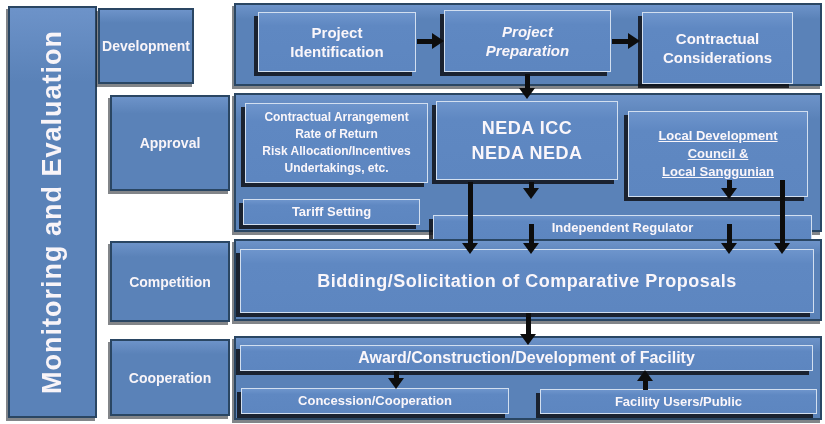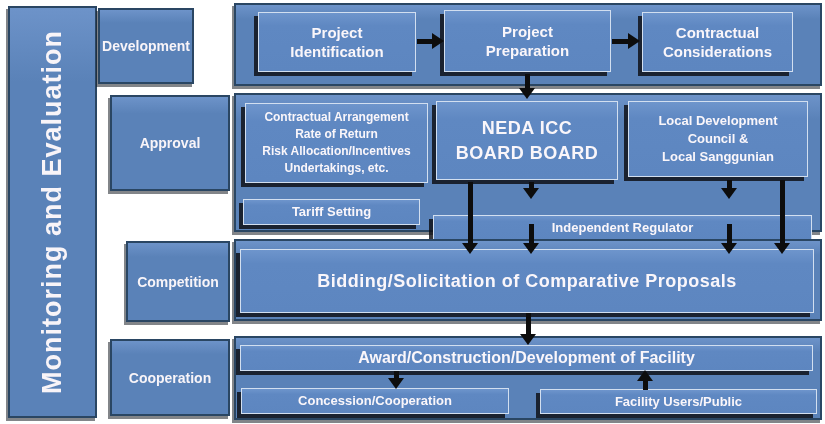--- a/index.html
+++ b/index.html
@@ -76,51 +76,51 @@
   <div class="vbar bluebox">
     <span class="vtext">Monitoring and Evaluation</span>
   </div>
 
   <div class="label-box bluebox" style="left:98px; top:8px;   width:96px; height:76px;">
       <span>Development</span>
     </div>
   <div class="label-box bluebox" style="left:110px; top:95px;  width:120px; height:96px;">
       <span>Approval</span>
     </div>
-  <div class="label-box bluebox" style="left:126px; top:241px; width:104px; height:81px;">
+  <div class="label-box bluebox" style="left:110px; top:241px; width:120px; height:81px;">
       <span>Competition</span>
     </div>
   <div class="label-box bluebox" style="left:110px; top:339px; width:120px; height:77px;">
       <span>Cooperation</span>
     </div>
 
   <div class="panel bluebox" style="left:234px; top:3px; width:588px; height:83px;">
     <div class="inner t15" style="left:22px;  top:7px; width:158px; height:60px; padding:0 8px;">
       <span>Project Identification</span>
     </div>
-    <div class="inner t15" style="left:208px; top:5px; width:167px; height:62px; padding:0 14px;">
+    <div class="inner t15" style="left:208px; top:5px; width:167px; height:62px; padding:0 14px;font-style:italic;">
       <span>Project Preparation</span>
     </div>
-    <div class="inner t15" style="left:406px; top:7px; width:151px; height:60px; padding:0 6px;">
+    <div class="inner t15" style="left:406px; top:7px; width:151px; height:72px; padding:0 6px;">
       <span>Contractual Considerations</span>
     </div>
   </div>
 
   <div class="panel bluebox" style="left:234px; top:93px; width:588px; height:139px;">
     <div class="inner t11" style="left:9px; top:8px; width:183px; height:80px;">
       <div>Contractual Arrangement</div>
       <div>Rate of Return</div>
       <div>Risk Allocation/Incentives</div>
       <div>Undertakings, etc.</div>
     </div>
     <div class="inner t18" style="left:200px; top:6px; width:182px; height:79px;">
       <div>NEDA ICC</div>
-      <div>BOARD BOARD</div>
+      <div>NEDA NEDA</div>
     </div>
-    <div class="inner t13" style="left:392px; top:6px; width:180px; height:76px;">
+    <div class="inner t13" style="left:392px; top:16px; width:180px; height:86px;text-decoration:underline;">
       <div>Local Development</div>
       <div>Council &amp;</div>
       <div>Local Sanggunian</div>
     </div>
     <div class="inner t13b" style="left:7px; top:104px; width:177px; height:26px;">
       <span>Tariff Setting</span>
     </div>
     <div class="inner t13b" style="left:197px; top:120px; width:379px; height:26px;">
       <span>Independent Regulator</span>
     </div>

